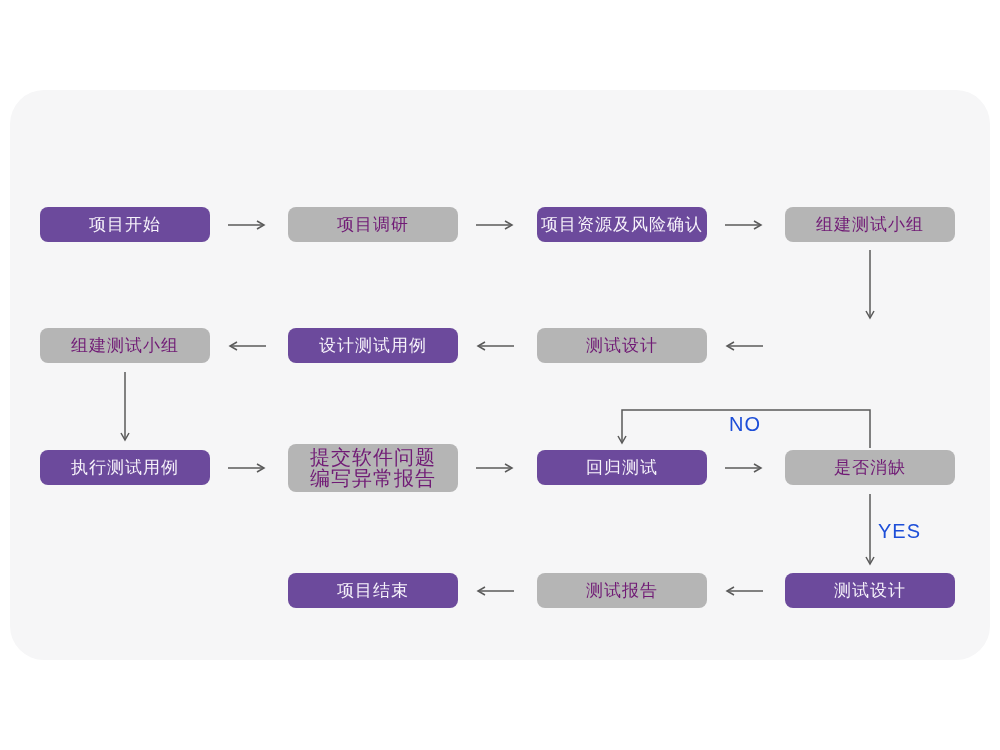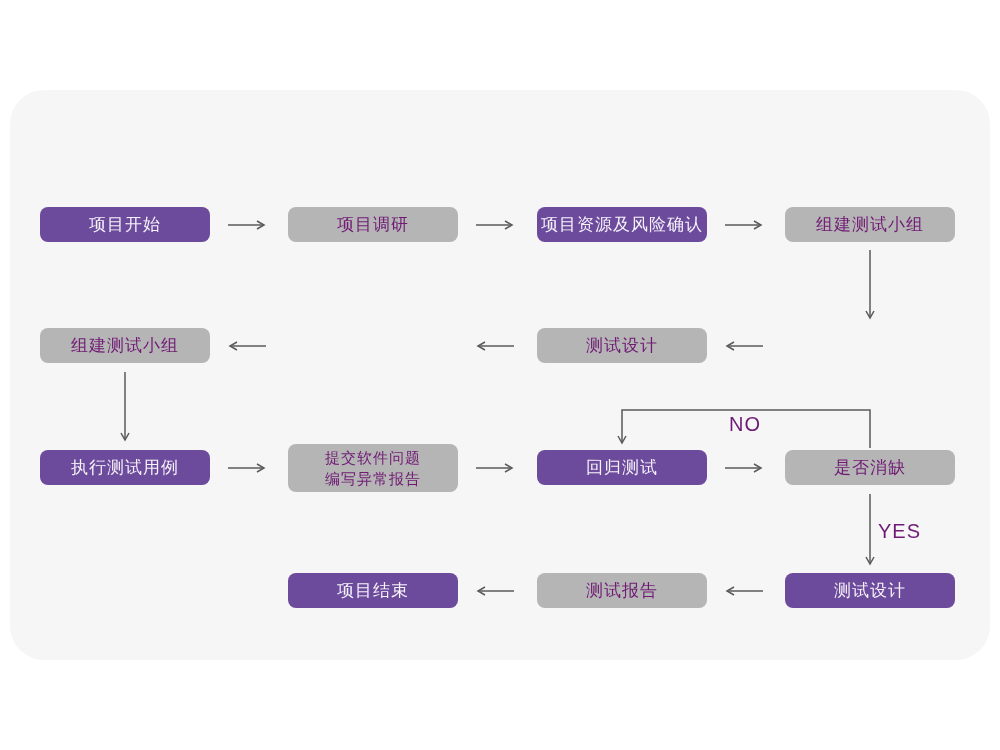--- a/index.html
+++ b/index.html
@@ -13,23 +13,23 @@
   .stage{position:relative;width:1000px;height:750px;background:#ffffff;overflow:hidden;}
   .card{position:absolute;left:10px;top:90px;width:980px;height:570px;
         background:var(--card-bg,#f6f6f7);border-radius:34px;}
   .title{position:absolute;left:0;top:140px;width:1000px;text-align:center;
          font-size:29px;font-weight:500;color:#3c3c3c;letter-spacing:2px;z-index:3;}
   .node{position:absolute;width:170px;height:35px;border-radius:8px;z-index:2;
         display:flex;align-items:center;justify-content:center;
         font-size:17px;letter-spacing:1px;white-space:nowrap;}
   .node.purple{background:var(--accent-purple,#6c4a9c);color:#f6f2fa;}
   .node.gray{background:var(--box-gray,#b5b5b5);color:#701a75;}
-  .node.tall{height:48px;flex-direction:column;font-size:15px;line-height:21px;}
+  .node.tall{height:48px;flex-direction:column;font-size:20px;line-height:21px;}
   svg.arrows{position:absolute;left:0;top:0;width:1000px;height:750px;z-index:1;}
-  .edge-label{position:absolute;z-index:3;font-size:20px;color:#701a75;letter-spacing:1px;}
+  .edge-label{position:absolute;z-index:3;font-size:20px;color:#1d4ed8;letter-spacing:1px;}
   .edge-label.no{left:729px;top:413px;}
   .edge-label.yes{left:878px;top:520px;text-align:center;}
 </style>
 </head>
 <body>
 
 <div class="stage">
 
   <div class="card"></div>
 
@@ -76,20 +76,23 @@
   <div class="node purple" style="left:537px;top:207px">
       <span>项目资源及风险确认</span>
     </div>
   <div class="node gray" style="left:785px;top:207px">
       <span>组建测试小组</span>
     </div>
 
   <div class="node gray" style="left:537px;top:328px">
       <span>测试设计</span>
     </div>
+  <div class="node purple" style="left:288px;top:328px">
+      <span>设计测试用例</span>
+    </div>
   <div class="node gray" style="left:40px;top:328px">
       <span>组建测试小组</span>
     </div>
 
   <div class="node purple" style="left:40px;top:450px">
       <span>执行测试用例</span>
     </div>
   <div class="node gray tall" style="left:288px;top:444px">
     <span>提交软件问题</span>
     <span>编写异常报告</span>

